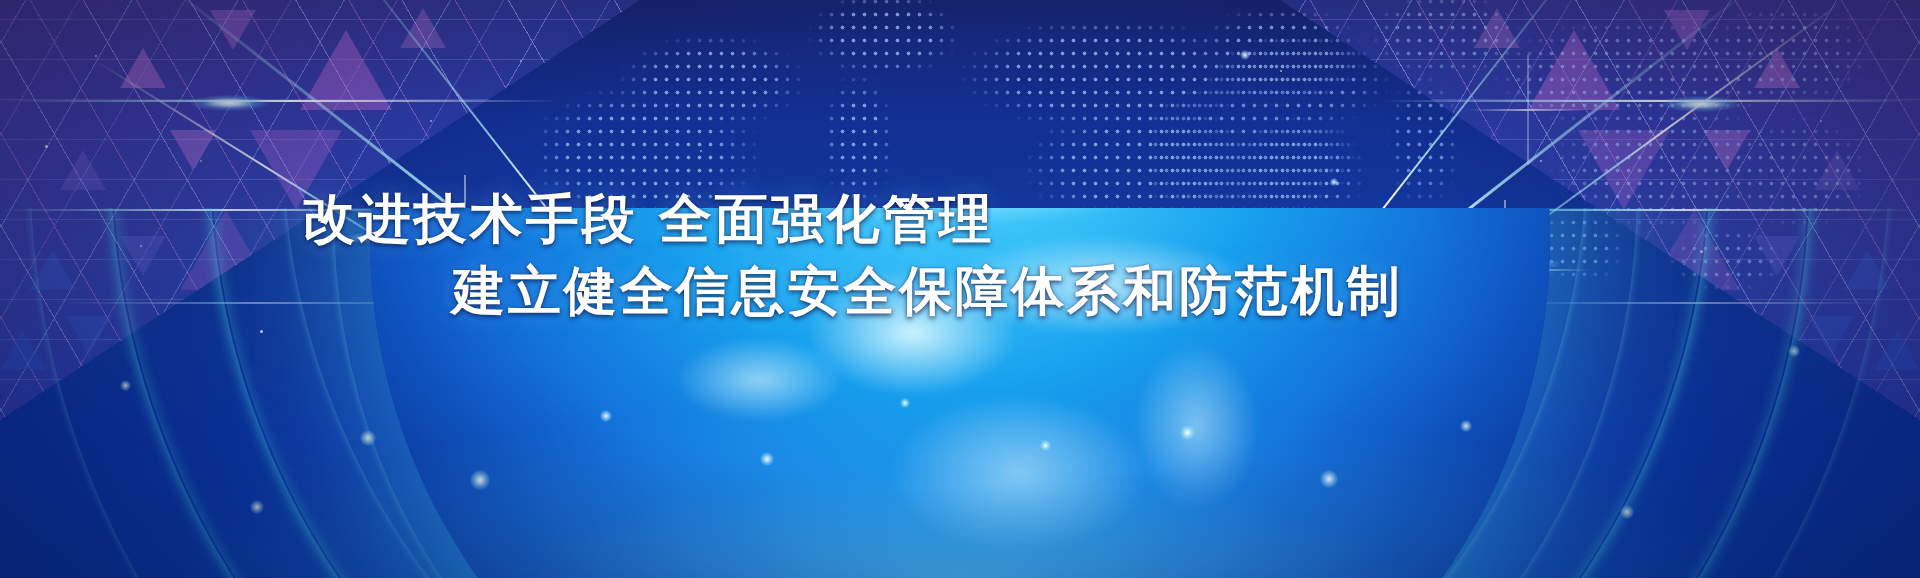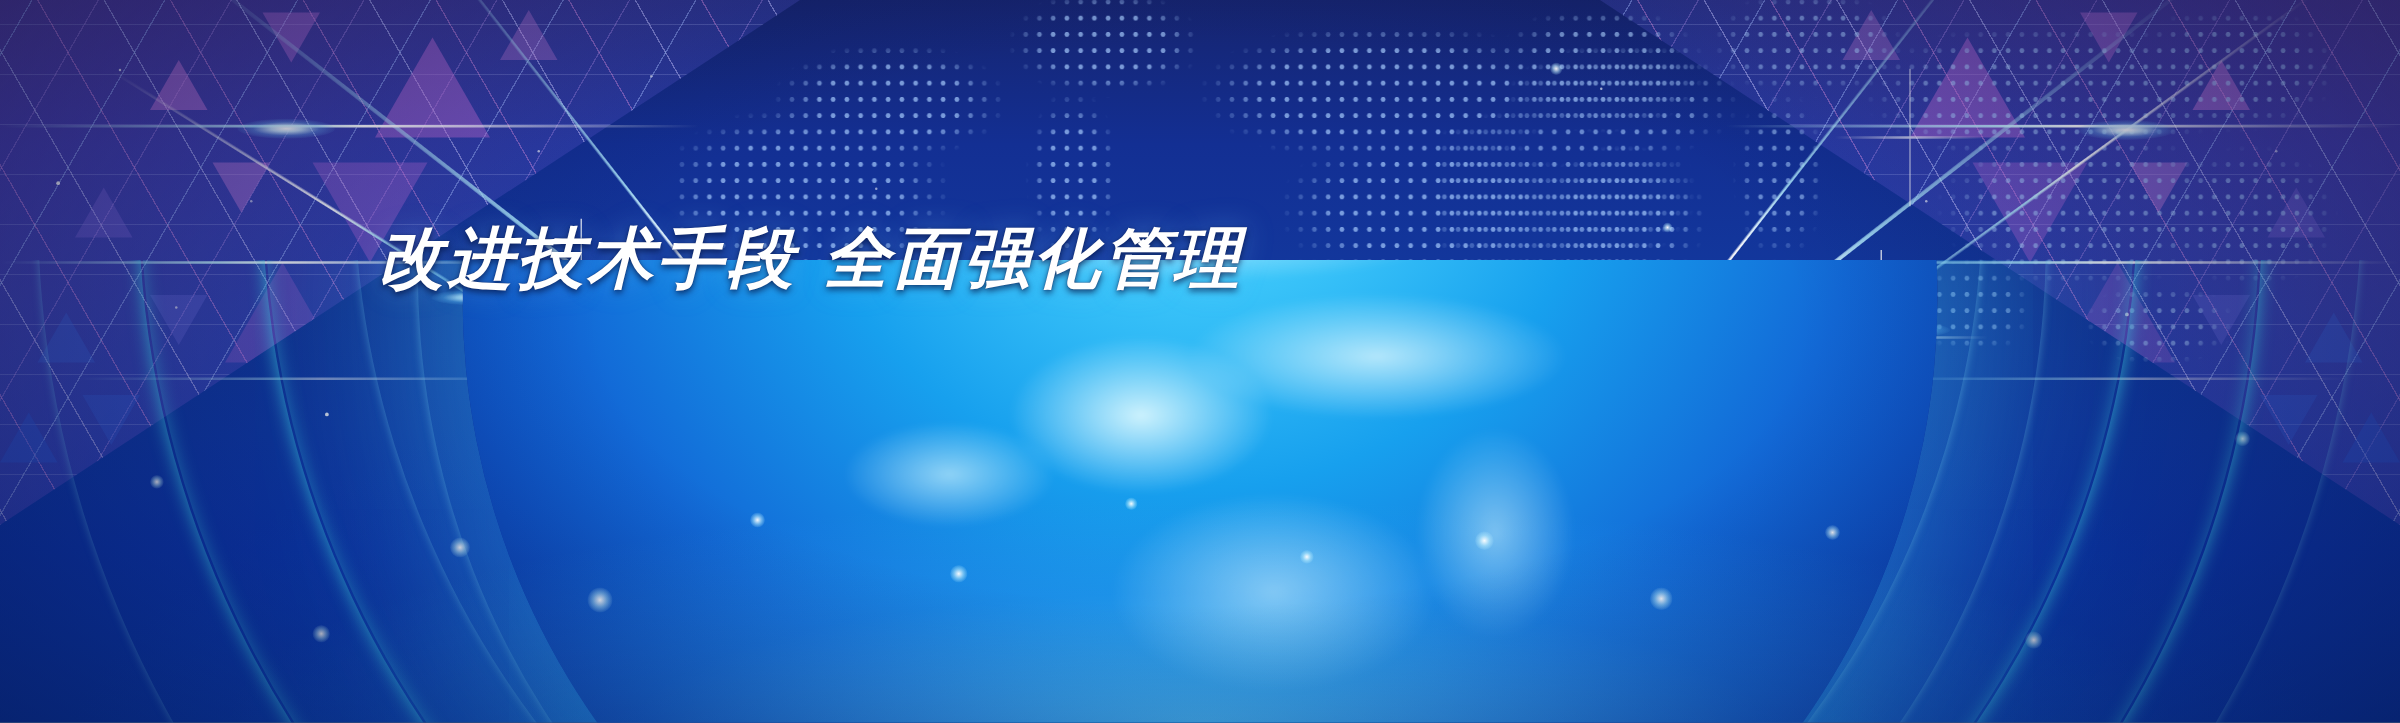--- a/index.html
+++ b/index.html
@@ -184,21 +184,21 @@
     color:#ffffff;
     font-weight:700;
     white-space:nowrap;
     letter-spacing:.055em;
     text-shadow:
       0 0 1px rgba(10,30,90,0.9),
       0 2px 5px rgba(5,20,70,0.75),
       0 0 22px rgba(120,200,255,0.35);
     pointer-events:auto;
   }
-  #hl1{left:302px;top:172px;font-size:53px;font-style:italic;}
+  #hl1{left:302px;top:184px;font-size:53px;}
   #hl2{left:452px;top:256px;font-size:53px;}
 </style>
 </head>
 <body>
 
 <div id="banner">
 
   <div class="wedge left">
     <div class="tint"></div>
     <div class="mesh"></div>
@@ -315,15 +315,16 @@
   <div class="pg" style="left:1460px;top:420px;width:12px;height:12px;"></div>
   <div class="pg" style="left:250px;top:500px;width:14px;height:14px;"></div>
   <div class="pg" style="left:1620px;top:505px;width:14px;height:14px;"></div>
   <div class="pg" style="left:900px;top:398px;width:10px;height:10px;"></div>
   <div class="pg" style="left:1040px;top:440px;width:11px;height:11px;"></div>
 
   <div class="vignette"></div>
 
   <div class="headline">
     <div class="hl-line" id="hl1">改进技术手段  全面强化管理</div>
+    <div class="hl-line" id="hl2">建立健全信息安全保障体系和防范机制</div>
   </div>
 
 </div>
 
 </body></html>

